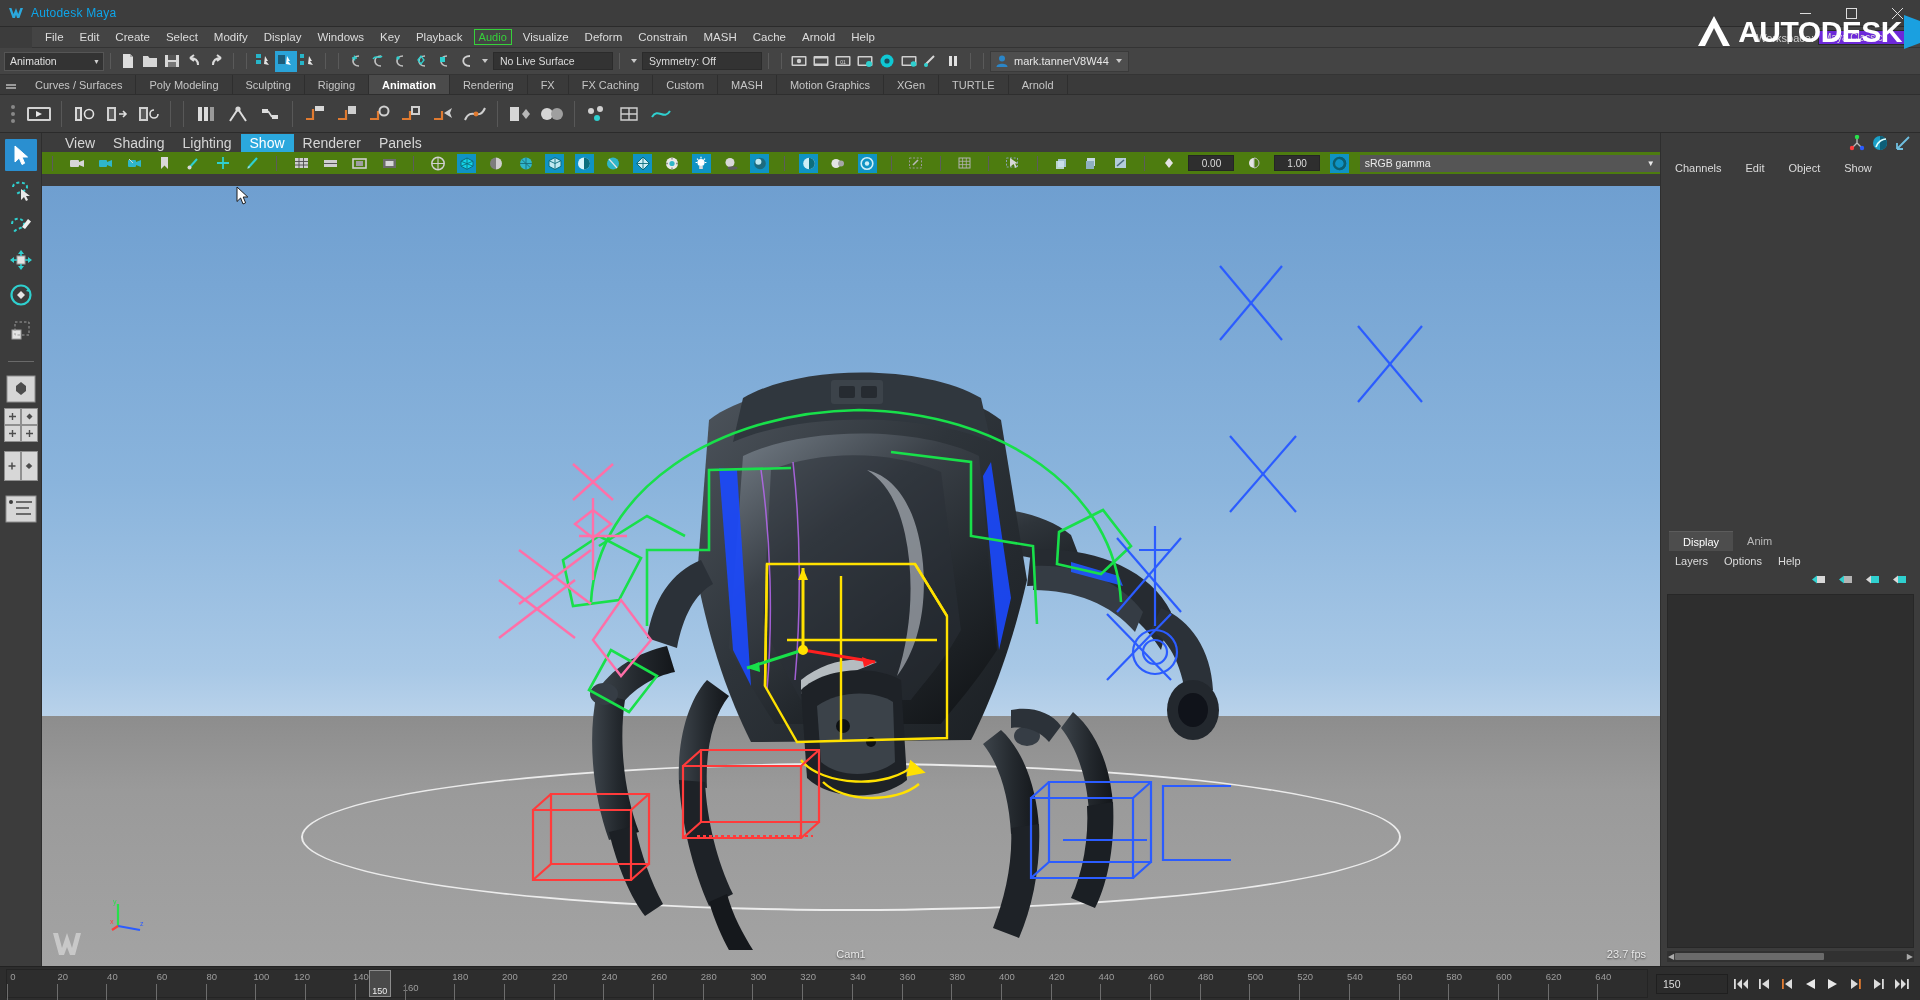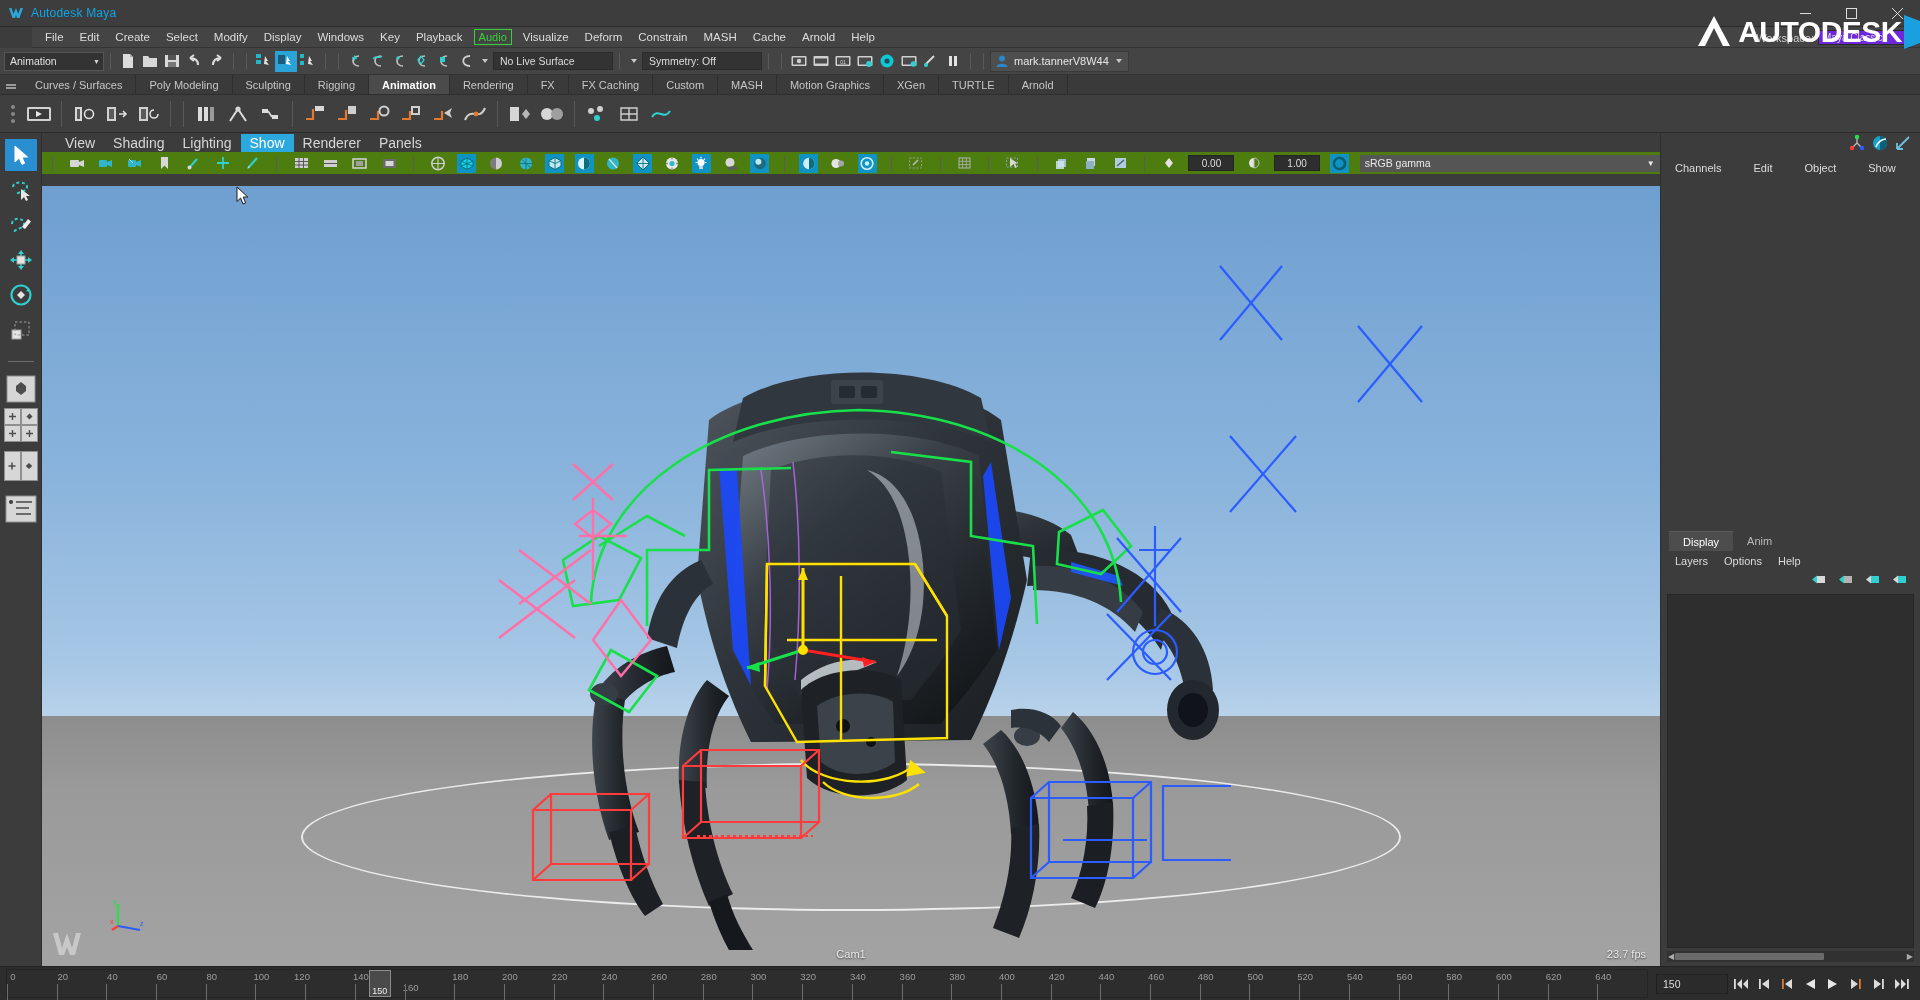--- a/index.html
+++ b/index.html
@@ -139,21 +139,21 @@
   .vp-label{ position:absolute;font-size:11px;color:#e9e9e9;text-shadow:0 1px 2px rgba(0,0,0,.6);}
   .axis-gnomon{ position:absolute;left:68px;bottom:34px;width:34px;height:34px;}
 
   
   .robot{ position:absolute; left:50%; top:21%; transform:translateX(-50%); width:760px;height:600px;}
 
   
   .rightcol{ width:260px;background:#3c3c3c;display:flex;flex-direction:column;flex:none;
              border-left:1px solid #2e2e2e;}
   .rp-topicons{ height:24px;display:flex;align-items:center;justify-content:flex-end;gap:7px;padding-right:9px;}
-  .rp-menubar{ height:22px;display:flex;align-items:center;gap:16px;padding-left:6px;}
+  .rp-menubar{ height:22px;display:flex;align-items:center;gap:8px;padding-left:6px;}
   .rp-menu{ font-size:11px;color:#dcdcdc;padding:2px 8px;}
   .rp-channels{ flex:1;background:#3c3c3c;min-height:0;}
   .rp-layer-tabs{ height:20px;display:flex;align-items:stretch;padding-left:8px;}
   .ltab{ padding:0 14px;display:flex;align-items:center;font-size:11px;color:#b9b9b9;background:#3c3c3c;}
   .ltab.active{ background:#4d4d4d;color:#fff;border-top:1px solid #5c5c5c;}
   .rp-layer-menu{ height:19px;display:flex;align-items:center;padding-left:6px;}
   .rp-layer-icons{ height:22px;display:flex;align-items:center;justify-content:flex-end;gap:10px;padding-right:12px;}
   .layerlist{ flex:1;background:#2e2e2e;border:1px solid #272727;margin:2px 6px 0 6px;min-height:0;}
   .rp-hscroll{ height:11px;margin:3px 6px 4px;background:#313131;position:relative;}
   .rp-hscroll i{position:absolute;left:8px;right:90px;top:2px;height:7px;background:#6a6a6a;border-radius:1px;}

